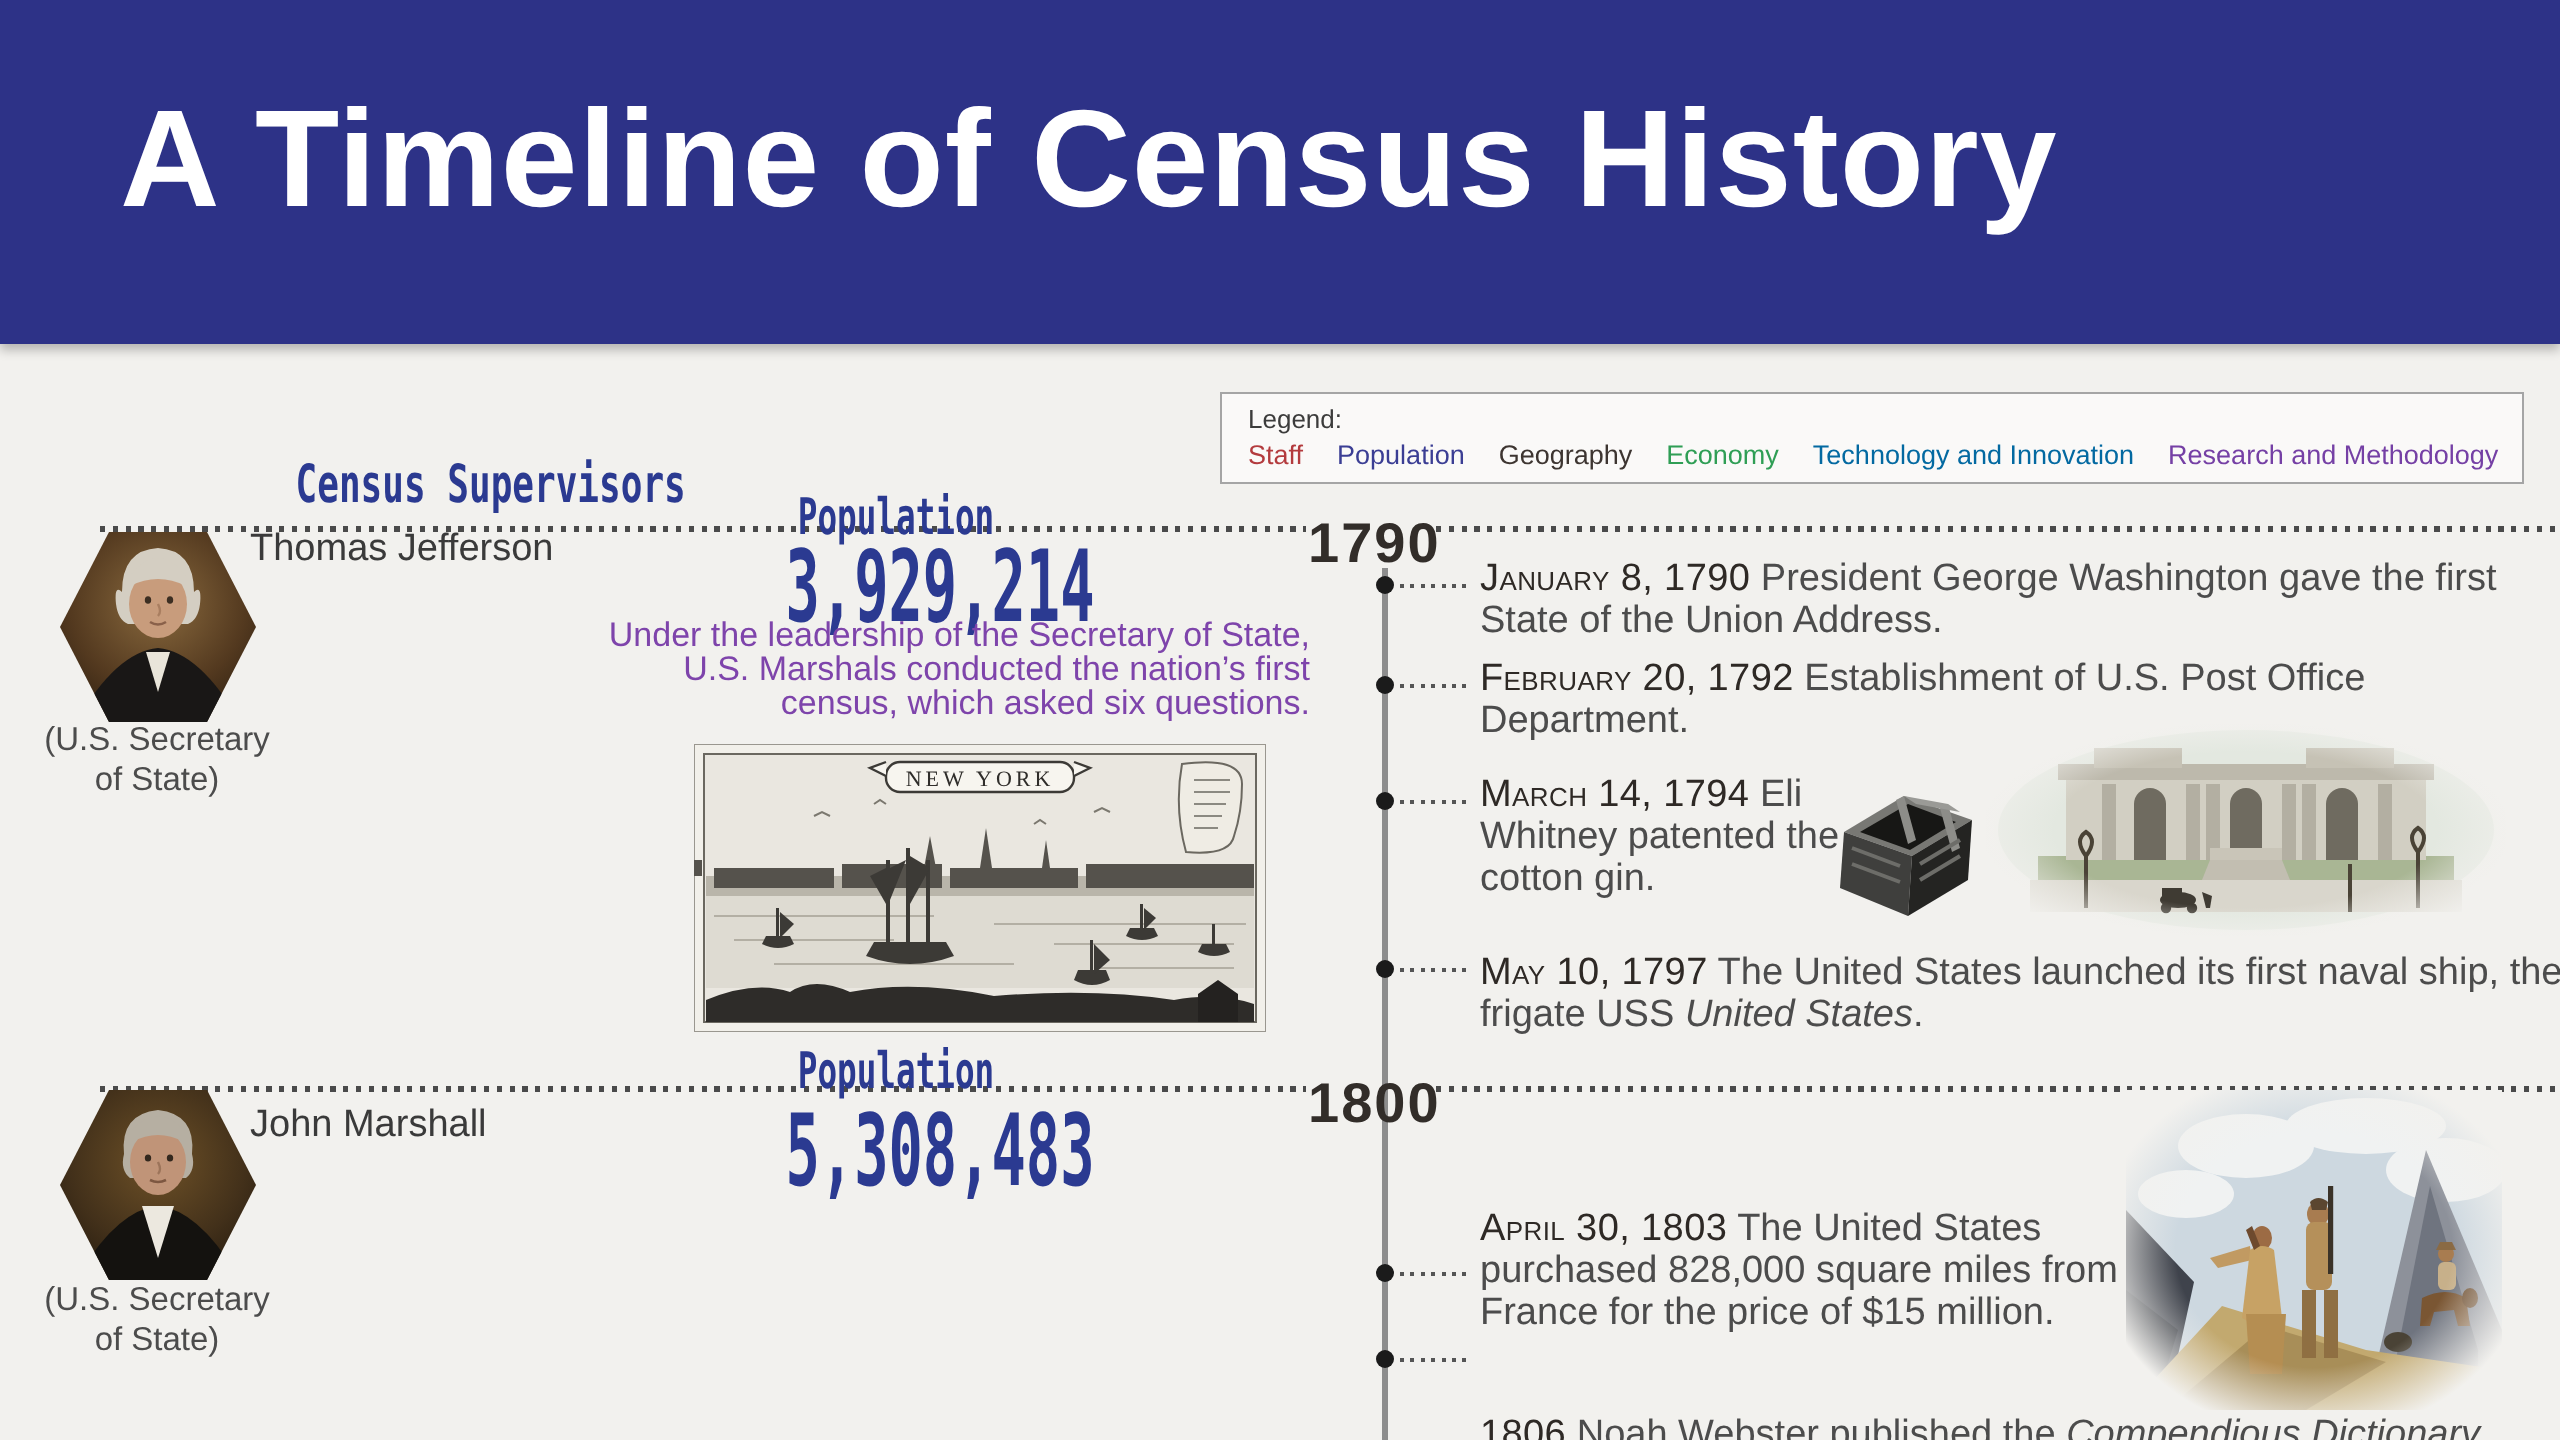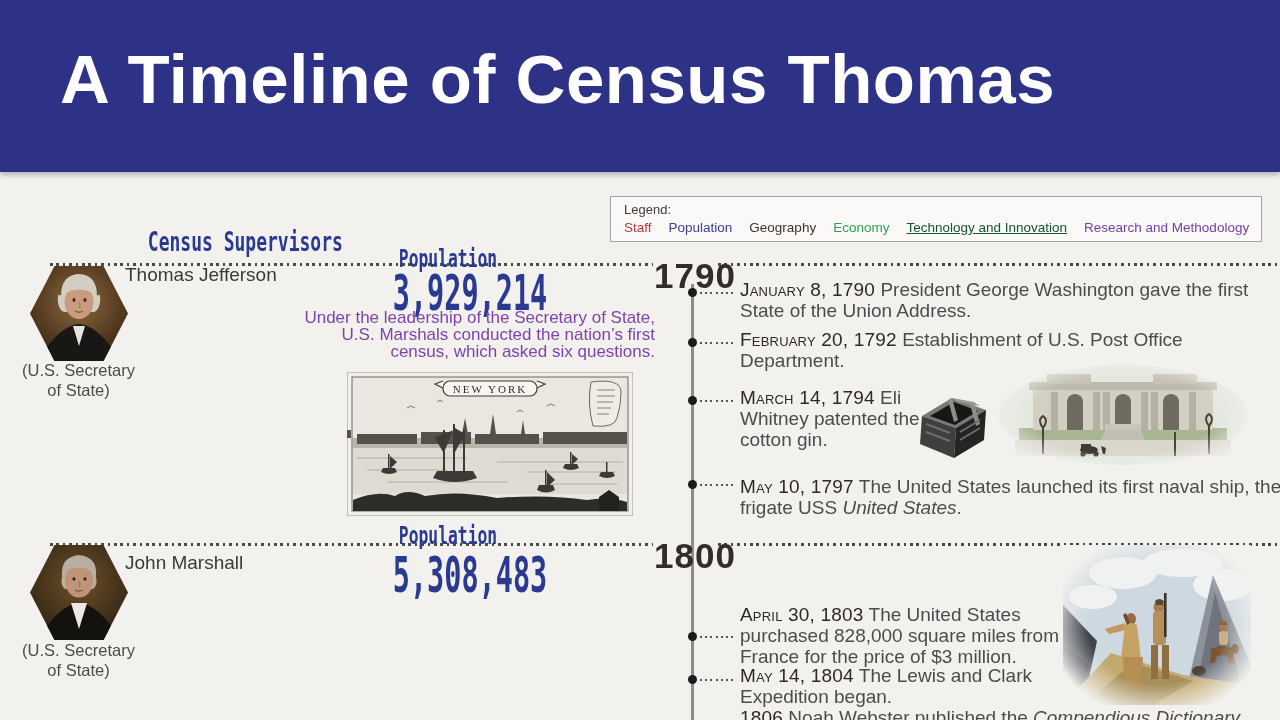--- a/index.html
+++ b/index.html
@@ -29,21 +29,21 @@
   .pop-value { position:absolute; width:300px; font-size:46px; letter-spacing:0;
                transform:scale(.62,1.08); transform-origin:center top; }
 
   
   .dotrule { position:absolute; height:3px;
              background-image:repeating-linear-gradient(90deg,#4a4a4a 0 2.6px,transparent 2.6px 6.4px); }
   .leader { position:absolute; height:2px;
             background-image:repeating-linear-gradient(90deg,#555 0 2px,transparent 2px 5.2px); }
   .tl-line { position:absolute; left:691px; top:284px; width:3px; height:436px; background:#8d8d8d; }
   .tl-dot { position:absolute; width:9px; height:9px; border-radius:50%; background:#1b1b1b; left:688px; }
-  .tl-year { position:absolute; left:654px; font-size:35px; font-weight:bold; color:#322d29; letter-spacing:1px; }
+  .tl-year { position:absolute; left:654px; font-size:28px; font-weight:bold; color:#322d29; letter-spacing:1px; }
 
   
   .hex { position:absolute; left:30px; width:98px; height:95px;
          clip-path:polygon(25% 0,75% 0,100% 50%,75% 100%,25% 100%,0 50%); }
   .sup-name { position:absolute; left:125px; font-size:19px; color:#3a3a3a; }
   .sup-role { position:absolute; left:15px; width:127px; text-align:center; font-size:16.5px;
               line-height:20px; color:#4c4c4c; }
 
   
   .note { position:absolute; }
@@ -63,31 +63,31 @@
   .pic { position:absolute; }
   .vignette-fade { position:absolute; inset:0;
                    background:radial-gradient(ellipse at center, rgba(242,241,238,0) 52%, #f2f1ee 82%); }
 </style>
 </head>
 <body>
 
 <div id="stage">
 
   <div class="banner" style="background: rgb(45, 50, 135);">
-    <h1>A Timeline of Census Thomas</h1>
+    <h1>A Timeline of Census History</h1>
   </div>
 
   <div class="legend">
     <div class="lg-title">Legend:</div>
     <div class="lg-row">
       <span style="color: rgb(179, 59, 62);">Staff</span>
       <span style="color: rgb(59, 62, 148);">Population</span>
       <span style="color: rgb(61, 53, 49);">Geography</span>
       <span style="color: rgb(47, 158, 85);">Economy</span>
-      <span style="color: #14532d; text-decoration: underline;">Technology and Innovation</span>
+      <span style="color: #0369a1;">Technology and Innovation</span>
       <span style="color: rgb(117, 64, 165);">Research and Methodology</span>
     </div>
   </div>
 
   <div class="display sect-heading">Census Supervisors</div>
 
   <div class="dotrule" style="left:50px; top:263px; width:603px;"></div>
   <div class="dotrule" style="left:718px; top:263px; width:562px;"></div>
   <div class="dotrule" style="left:50px; top:543px; width:603px;"></div>
   <div class="dotrule" style="left:718px; top:543px; width:562px;"></div>
@@ -233,25 +233,21 @@
   <div class="evt" style="top:387px; width:195px;">
     <span class="evt-date">March 14, 1794</span>
     <span>Eli Whitney patented the cotton gin.</span>
   </div>
   <div class="evt" style="top:476px; width:550px;">
     <span class="evt-date">May 10, 1797</span>
     <span>The United States launched its first naval ship, the frigate USS </span><span class="it">United States</span><span>.</span>
   </div>
   <div class="evt" style="top:604px; width:335px;">
     <span class="evt-date">April 30, 1803</span>
-    <span>The United States purchased 828,000 square miles from France for the price of $3 million.</span>
-  </div>
-  <div class="evt" style="top:665px; width:335px;">
-    <span class="evt-date">May 14, 1804</span>
-    <span>The Lewis and Clark Expedition began.</span>
+    <span>The United States purchased 828,000 square miles from France for the price of $15 million.</span>
   </div>
   <div class="evt" style="top:707px; width:545px;">
     <span class="evt-date">1806</span>
     <span>Noah Webster published the </span><span class="it">Compendious Dictionary</span>
   </div>
 
   <div class="pic" style="left:912px; top:386px; width:80px; height:76px;">
     <svg width="80" height="76" viewBox="0 0 80 76">
       <polygon points="10,30 40,12 74,24 44,42" fill="#787874"></polygon>
       <polygon points="10,30 44,42 42,72 8,58" fill="#3f3f3d"></polygon>

